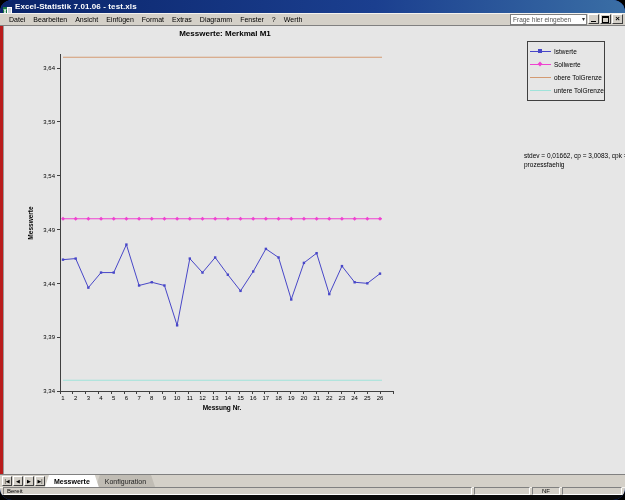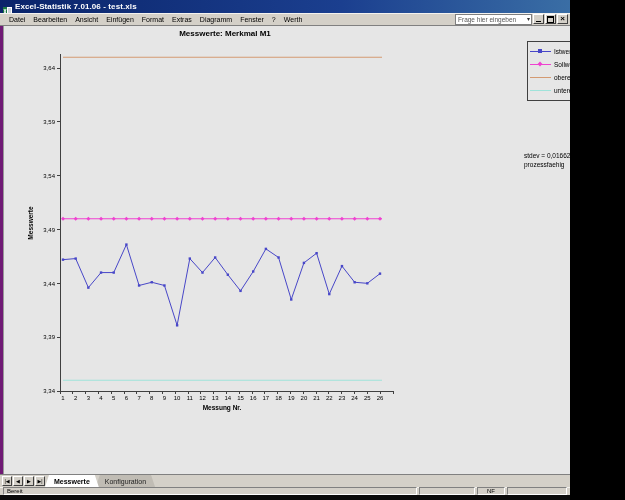--- a/index.html
+++ b/index.html
@@ -1,19 +1,19 @@
 <!DOCTYPE html>
 <html><head>
 <meta charset="utf-8">
 <style>
   html,body { margin:0; padding:0; background:#000; }
   .window {
-    width:570px; height:500px; position:relative; overflow:hidden;
+    width:625px; height:500px; position:relative; overflow:hidden;
     font-family:"Liberation Sans", sans-serif; background:#1d4ed8;
-    display:flex; flex-direction:column;
+    display:flex; flex-direction:column;border-radius:12px;
   }
   
   .titlebar {
     height:13px; flex:none; display:flex; align-items:center; gap:3px;
     padding:0 3px; background:linear-gradient(to right,#0a246a 0%,#1b3f8f 60%,#3a6ea5 100%);
   }
   .app-icon { width:9px; height:9px; flex:none; }
   .title-text { color:#fff; font-size:8px; font-weight:bold; white-space:nowrap; letter-spacing:0.1px; }
   
   .menubar {
@@ -32,21 +32,21 @@
     width:11px; height:10px; padding:0; margin:0; background:#d4d0c8;
     border:1px solid; border-color:#fff #404040 #404040 #fff;
     display:flex; align-items:center; justify-content:center; font-size:7px; line-height:7px;
   }
   .min-glyph { width:5px; height:1px; background:#000; margin-top:5px; }
   .restore-glyph { width:5px; height:4px; border:1px solid #000; border-top-width:2px; }
   .close-glyph { font-size:8px; font-weight:bold; line-height:8px; }
   
   .main {
     flex:1; position:relative; background:#e6e6e6; overflow:hidden;
-    border-left:3px solid #701a75; box-shadow:inset 1px 0 0 #989898;
+    border-left:3px solid #b91c1c; box-shadow:inset 1px 0 0 #989898;
   }
   #chart { position:absolute; left:0; top:0; }
   .legend {
     position:absolute; left:524px; top:15px; width:78px; box-sizing:border-box;
     border:1px solid #404040; background:#e6e6e6; padding:3px 2px;
   }
   .legend-row { display:flex; align-items:center; height:13px; gap:3px; }
   .sample { width:21px; height:7px; position:relative; flex:none; }
   .sample .line { position:absolute; left:0; right:0; top:3px; height:1px; }
   .sample .marker { position:absolute; left:8px; top:1px; width:4px; height:4px; }

